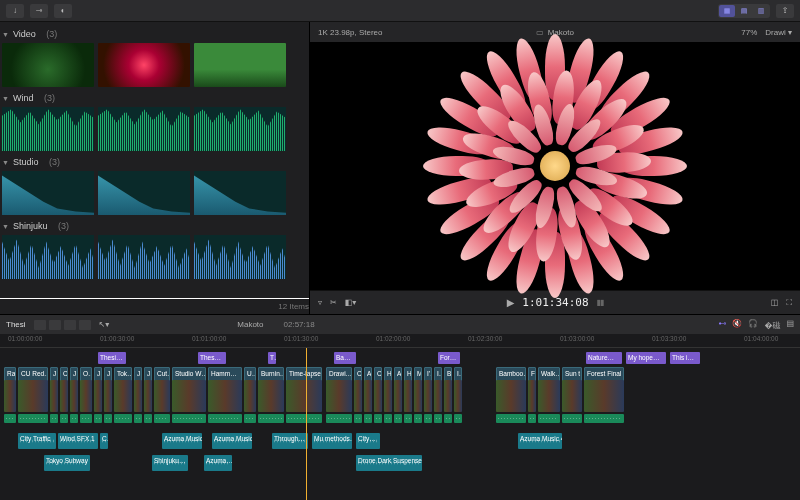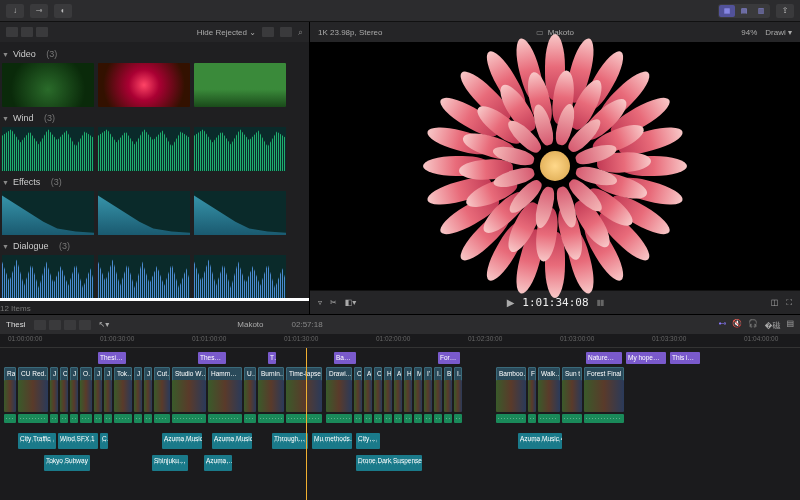--- a/index.html
+++ b/index.html
@@ -21,39 +21,39 @@
 .cat-header .tri { font-size:7px; color:#888; }
 .thumbs { display:flex; gap:4px; margin-bottom:6px; }
 .thumb { width:92px; height:44px; background:#333; border-radius:1px; overflow:hidden; position:relative; }
 .thumb.v1 { background:radial-gradient(circle at 50% 60%, #2a6b2a 0%, #0a2a0a 70%); }
 .thumb.v2 { background:radial-gradient(circle at 50% 50%, #ff4466 0%, #aa0033 30%, #331100 80%); }
 .thumb.v3 { background:linear-gradient(#3a8a3a 60%, #1a4a1a 100%); }
 .wave { width:92px; height:44px; background:#0a2a2a; position:relative; overflow:hidden; }
 .wave.green::before { content:""; position:absolute; inset:0; background:repeating-linear-gradient(90deg,#1fae6e 0 1px,transparent 1px 2px); clip-path:polygon(0 20%,10% 5%,20% 35%,30% 10%,40% 40%,50% 5%,60% 30%,70% 8%,80% 45%,90% 10%,100% 25%,100% 100%,0 100%); }
 .wave.teal::before { content:""; position:absolute; inset:0; background:linear-gradient(#3a9ab0,#1a5a70); clip-path:polygon(0 10%,15% 30%,30% 50%,45% 70%,60% 85%,80% 92%,100% 95%,100% 100%,0 100%); }
 .wave.blue::before { content:""; position:absolute; inset:0; background:repeating-linear-gradient(90deg,#4a8ad0 0 1px,transparent 1px 2px); clip-path:polygon(0 15%,8% 60%,16% 10%,24% 70%,32% 20%,40% 75%,48% 15%,56% 65%,64% 25%,72% 70%,80% 20%,88% 75%,96% 30%,100% 60%,100% 100%,0 100%); }
-.browser-footer { height:16px; text-align:left; font-size:8px; color:#777; line-height:16px; border-top:3px solid #ffffff; }
+.browser-footer { height:16px; text-align:right; font-size:8px; color:#777; line-height:16px; border-top:1px solid #ffffff; }
 .viewer { flex:1; background:#1f1f21; display:flex; flex-direction:column; }
 .viewer-top { height:20px; display:flex; align-items:center; justify-content:center; gap:4px; background:#252527; font-size:8px; color:#aaa; position:relative; }
 .viewer-top .left-meta{ position:absolute; left:8px; }
 .viewer-top .right-btns{ position:absolute; right:8px; display:flex; gap:8px; align-items:center; }
 .canvas { flex:1; background:#000; display:flex; align-items:center; justify-content:center; }
 .flower { width:210px; height:210px; position:relative; }
 .flower .petal { position:absolute; width:20px; height:66px; background:linear-gradient(#f8c8c8 0%, #e86b7a 50%, #c23a55 100%); border-radius:50% 50% 40% 40%; left:50%; top:50%; transform-origin:50% 100%; }
 .flower .petal.inner { height:42px; width:15px; background:linear-gradient(#f5b8b8,#d65a70); }
 .flower .center { position:absolute; width:30px; height:30px; background:radial-gradient(#ffd88a,#d9a44a); border-radius:50%; left:50%; top:50%; transform:translate(-50%,-50%); z-index:5; }
 .transport { height:24px; background:#252527; display:flex; align-items:center; padding:0 8px; gap:8px; border-top:1px solid #111; font-size:8px; color:#aaa; }
 .transport .center-ctrl { position:absolute; left:50%; transform:translateX(-50%); display:flex; align-items:center; gap:8px; }
 .transport { position:relative; }
 .transport .tc { color:#eee; font-family:monospace; font-size:11px; }
 .transport .right { position:absolute; right:8px; display:flex; gap:8px; }
 .timeline-hdr { height:20px; background:#2c2c2e; display:flex; align-items:center; padding:0 6px; gap:8px; border-top:1px solid #000; font-size:8px; color:#aaa; }
 .timeline-hdr .idx { color:#ddd; }
 .timeline-hdr .proj { margin-left:120px; }
-.timeline-hdr .dur { margin-left:20px; color:#888; }
+.timeline-hdr .dur { margin-left:12px; color:#888; }
 .timeline-hdr .right-icons { margin-left:auto; display:flex; gap:6px; }
 .ruler { height:14px; background:#1a1a1c; position:relative; border-bottom:1px solid #333; }
 .ruler .tick { position:absolute; top:1px; font-size:6.5px; color:#666; }
 .tracks { height:152px; background:#1b1b1d; position:relative; overflow:hidden; }
 .playhead { position:absolute; top:0; bottom:0; width:1px; background:#f0b030; left:306px; z-index:10; }
 .playhead::before { content:""; position:absolute; top:-5px; left:-4px; border:4.5px solid transparent; border-top-color:#f0b030; }
 .track-row { position:absolute; left:0; right:0; height:18px; }
 .clip { position:absolute; height:16px; top:1px; border-radius:1px; font-size:6.5px; color:#fff; line-height:10px; padding:1px 2px; overflow:hidden; white-space:nowrap; }
 .clip.marker { background:#7a5acc; height:12px; top:2px; }
 .clip.video { background:#2a4a5a; border:0.5px solid #3a6a7a; }
@@ -79,68 +79,56 @@
       <div class="seg">▤</div>
       <div class="seg">▥</div>
     </div>
     <div class="icon-btn">⇪</div>
   </div>
 </div>
 
 <div class="main">
 
   <div class="browser">
-    <div class="browser-top">
-      <div class="small-icons">
-        <div class="si"></div>
-        <div class="si"></div>
-        <div class="si"></div>
-      </div>
-      <div class="spacer"></div>
-      <span class="hide-rej">Hide Rejected ⌄</span>
-      <div class="si" style="width:12px;height:10px;background:#3a3a3c;border-radius:1px"></div>
-      <div class="si" style="width:12px;height:10px;background:#3a3a3c;border-radius:1px"></div>
-      <div style="color:#888">⌕</div>
-    </div>
     <div class="browser-body">
       <div class="cat-header"><span class="tri">▼</span><span>Video</span>&nbsp;<span style="color:#777">(3)</span></div>
       <div class="thumbs">
         <div class="thumb v1"></div>
         <div class="thumb v2"></div>
         <div class="thumb v3"></div>
       </div>
       <div class="cat-header"><span class="tri">▼</span><span>Wind</span>&nbsp;<span style="color:#777">(3)</span></div>
       <div class="thumbs">
         <div class="wave green"></div>
         <div class="wave green"></div>
         <div class="wave green"></div>
       </div>
-      <div class="cat-header"><span class="tri">▼</span><span>Effects</span>&nbsp;<span style="color:#777">(3)</span></div>
+      <div class="cat-header"><span class="tri">▼</span><span>Studio</span>&nbsp;<span style="color:#777">(3)</span></div>
       <div class="thumbs">
         <div class="wave teal"></div>
         <div class="wave teal"></div>
         <div class="wave teal"></div>
       </div>
-      <div class="cat-header"><span class="tri">▼</span><span>Dialogue</span>&nbsp;<span style="color:#777">(3)</span></div>
+      <div class="cat-header"><span class="tri">▼</span><span>Shinjuku</span>&nbsp;<span style="color:#777">(3)</span></div>
       <div class="thumbs">
         <div class="wave blue"></div>
         <div class="wave blue"></div>
         <div class="wave blue"></div>
       </div>
     </div>
     <div class="browser-footer">12 Items</div>
   </div>
 
   <div class="viewer">
     <div class="viewer-top">
       <span class="left-meta">1K 23.98p, Stereo</span>
       <span style="color:#888">▭</span>
       <span>Makoto</span>
       <div class="right-btns">
-        <span>94%</span>
+        <span>77%</span>
         <span>Drawi ▾</span>
       </div>
     </div>
     <div class="canvas">
       <div class="flower">
         <div class="center"></div>
 
       <div class="petal" style="transform: translate(-50%, -100%) rotate(0deg) translateY(-100%); z-index: 1;"></div>
           <div class="petal" style="transform: translate(-50%, -100%) rotate(15deg) translateY(-100%); z-index: 1;"></div>
           <div class="petal" style="transform: translate(-50%, -100%) rotate(30deg) translateY(-100%); z-index: 1;"></div>

